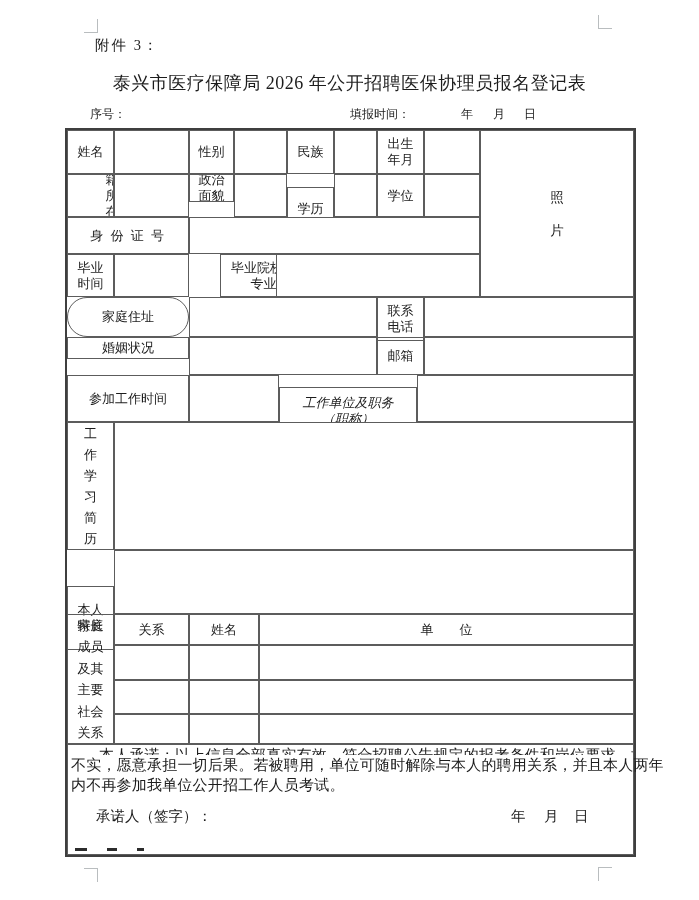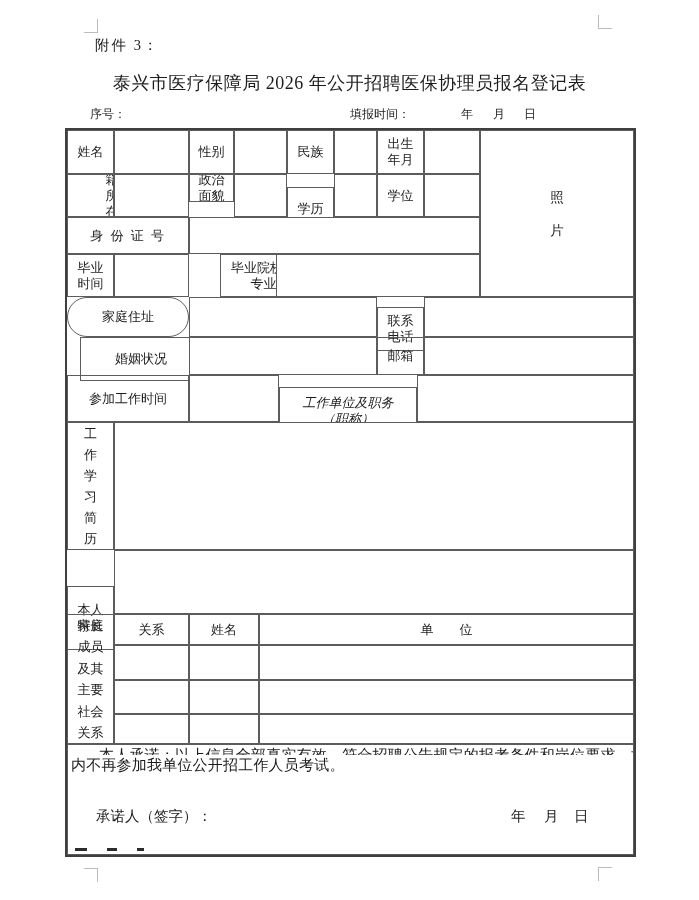--- a/index.html
+++ b/index.html
@@ -92,25 +92,25 @@
 
   <div class="cell" style="left:0;top:124px;width:47px;height:43px;">毕业
 时间</div>
   <div class="cell blank" style="left:47px;top:124px;width:75px;height:43px;"></div>
   <div class="cell" style="left:122px;top:124px;width:87px;height:43px;margin-left:31px;">毕业院校及
 专业</div>
   <div class="cell blank" style="left:209px;top:124px;width:204px;height:43px;"></div>
 
   <div class="cell" style="left:0;top:167px;width:122px;height:40px;border-radius:20px;">家庭住址</div>
   <div class="cell blank" style="left:122px;top:167px;width:188px;height:40px;"></div>
-  <div class="cell" style="left:310px;top:177px;width:47px;height:44px;">联系
+  <div class="cell" style="left:310px;top:167px;width:47px;height:44px;">联系
 电话</div>
   <div class="cell blank" style="left:357px;top:167px;width:210px;height:40px;"></div>
 
-  <div class="cell" style="left:13px;top:207px;width:122px;height:44px;">婚姻状况</div>
+  <div class="cell" style="left:0;top:207px;width:122px;height:22px;">婚姻状况</div>
   <div class="cell blank" style="left:122px;top:207px;width:188px;height:38px;"></div>
   <div class="cell" style="left:310px;top:207px;width:47px;height:38px;">邮箱</div>
   <div class="cell blank" style="left:357px;top:207px;width:210px;height:38px;"></div>
 
   <div class="cell" style="left:0;top:245px;width:122px;height:47px;">参加工作时间</div>
   <div class="cell blank" style="left:122px;top:245px;width:90px;height:47px;"></div>
   <div class="cell" style="left:212px;top:257px;width:138px;height:47px;font-style:italic;">工作单位及职务
 （职称）</div>
   <div class="cell blank" style="left:350px;top:245px;width:217px;height:47px;"></div>
 
@@ -145,20 +145,21 @@
   <div class="cell blank" style="left:192px;top:550px;width:375px;height:34px;"></div>
 
   <div class="cell blank" style="left:47px;top:584px;width:75px;height:30px;"></div>
   <div class="cell blank" style="left:122px;top:584px;width:70px;height:30px;"></div>
   <div class="cell blank" style="left:192px;top:584px;width:375px;height:30px;"></div>
 
   <div class="pledge">
     <div class="pledge-clip">
       <div class="pledge-line">本人承诺：以上信息全部真实有效，符合招聘公告规定的报考条件和岗位要求，如有</div>
     </div>
+    <div class="pledge-line">不实，愿意承担一切后果。若被聘用，单位可随时解除与本人的聘用关系，并且本人两年</div>
     <div class="pledge-line">内不再参加我单位公开招工作人员考试。</div>
 
     <div class="abs sig-label">承诺人（签字）：</div>
     <div class="abs sig-date" style="left:443px;">年</div>
     <div class="abs sig-date" style="left:476px;">月</div>
     <div class="abs sig-date" style="left:506px;">日</div>
 
     <div class="frag" style="left:7px;width:12px;"></div>
     <div class="frag" style="left:39px;width:10px;"></div>
     <div class="frag" style="left:69px;width:7px;"></div>

